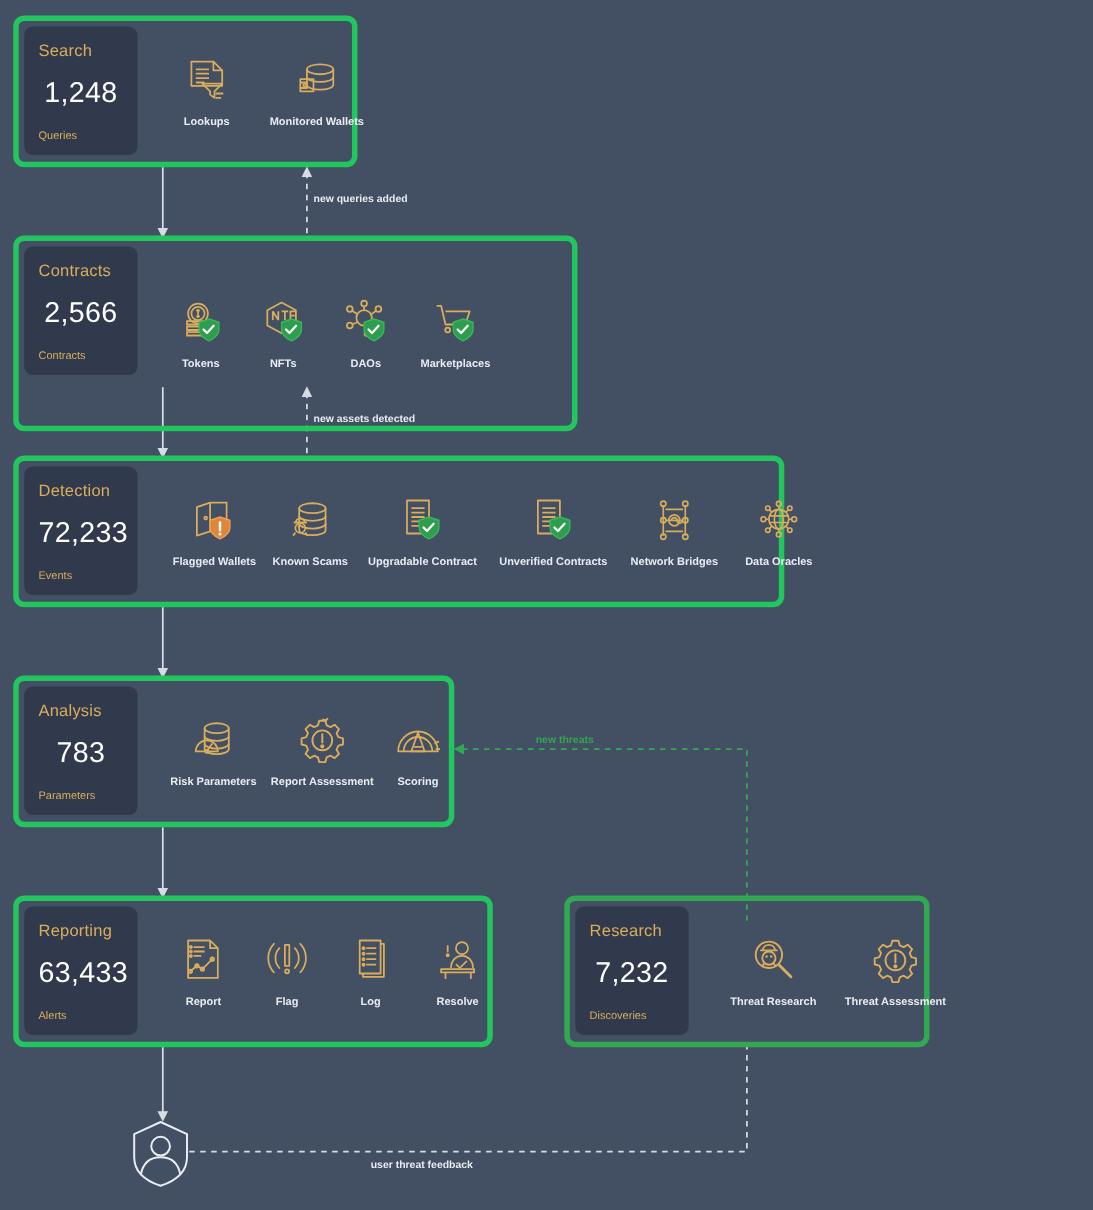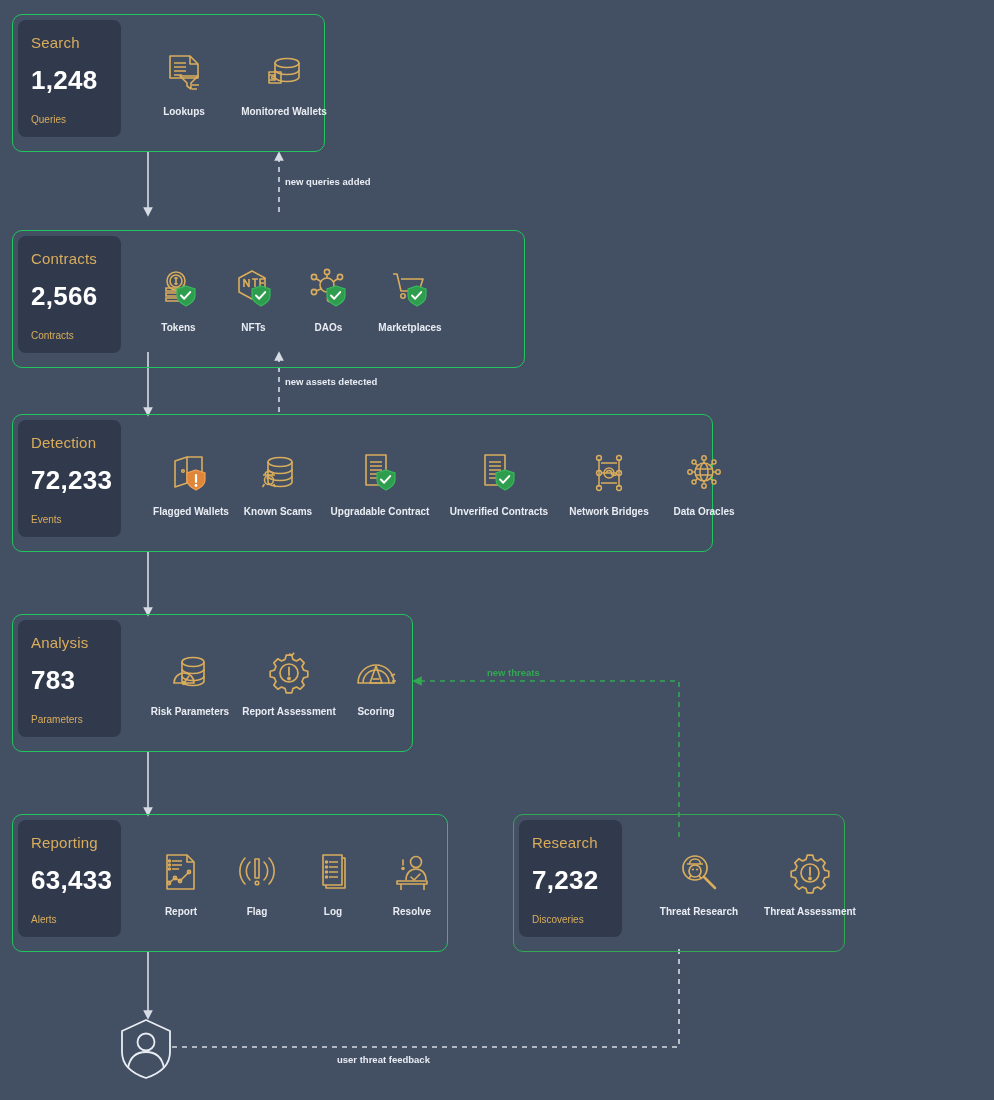--- a/index.html
+++ b/index.html
@@ -6,21 +6,21 @@
   html, body {
     width: 994px; height: 1100px;
     background: #434f63;
     font-family: "Liberation Sans", sans-serif;
     overflow: hidden;
   }
   #stage { position: relative; width: 994px; height: 1100px; }
 
   .panel {
     position: absolute;
-    border: 1px solid #22c55e;
+    border: 5px solid #22c55e;
     border-radius: 10px;
     background: transparent;
     padding-left: 37px;
   }
   .panel.accent-green { border-color: #32a852; }
 
   .badge {
     position: absolute;
     left: 5px; top: 5px;
     width: 103px;
@@ -28,22 +28,22 @@
     background: #313a4d;
     padding: 14px 13px 12px 13px;
     display: flex; flex-direction: column;
     justify-content: space-between;
   }
   .badge-title {
     color: #d9ad5c; font-size: 15px; font-weight: 400;
     letter-spacing: .2px; white-space: nowrap;
   }
   .badge-value {
-    color: #ffffff; font-size: 26px; font-weight: 700;
-    letter-spacing: .3px; margin-top: 14px; white-space: nowrap;
+    color: #ffffff; font-size: 26px; font-weight: 400;
+    letter-spacing: .3px; margin-top: 14px; white-space: nowrap; text-align: center;
   }
   .badge-label {
     color: #d9ad5c; font-size: 10px; margin-top: 18px; white-space: nowrap;
   }
 
   .items {
     position: absolute;
     top: 0; bottom: 0; left: 118px; right: 0;
     display: flex; align-items: center;
   }
@@ -138,21 +138,21 @@
             <path d="M8,22 h12 v11 h-12 z" stroke-linejoin="round"></path>
             <path d="M8,25 h6 v5 h-6"></path>
             <circle cx="12" cy="27.5" r="1.3"></circle>
           </g>
         </svg>
         <div class="lbl">Monitored Wallets</div>
       </div>
     </div>
   </div>
 
-  <div class="panel" style="left:12px; top:230px; width:513px; height:138px;">
+  <div class="panel" style="left:12px; top:214px; width:513px; height:178px;">
     <div class="badge">
       <div class="badge-title">Contracts</div>
       <div class="badge-value">2,566</div>
       <div class="badge-label">Contracts</div>
     </div>
     <div class="items" style="left:128px;">
       <div class="item">
         <svg class="ico" viewBox="0 0 46 46">
           <g fill="none" stroke="#d9ad5c" stroke-width="1.6">
             <circle cx="20" cy="15" r="9"></circle>

